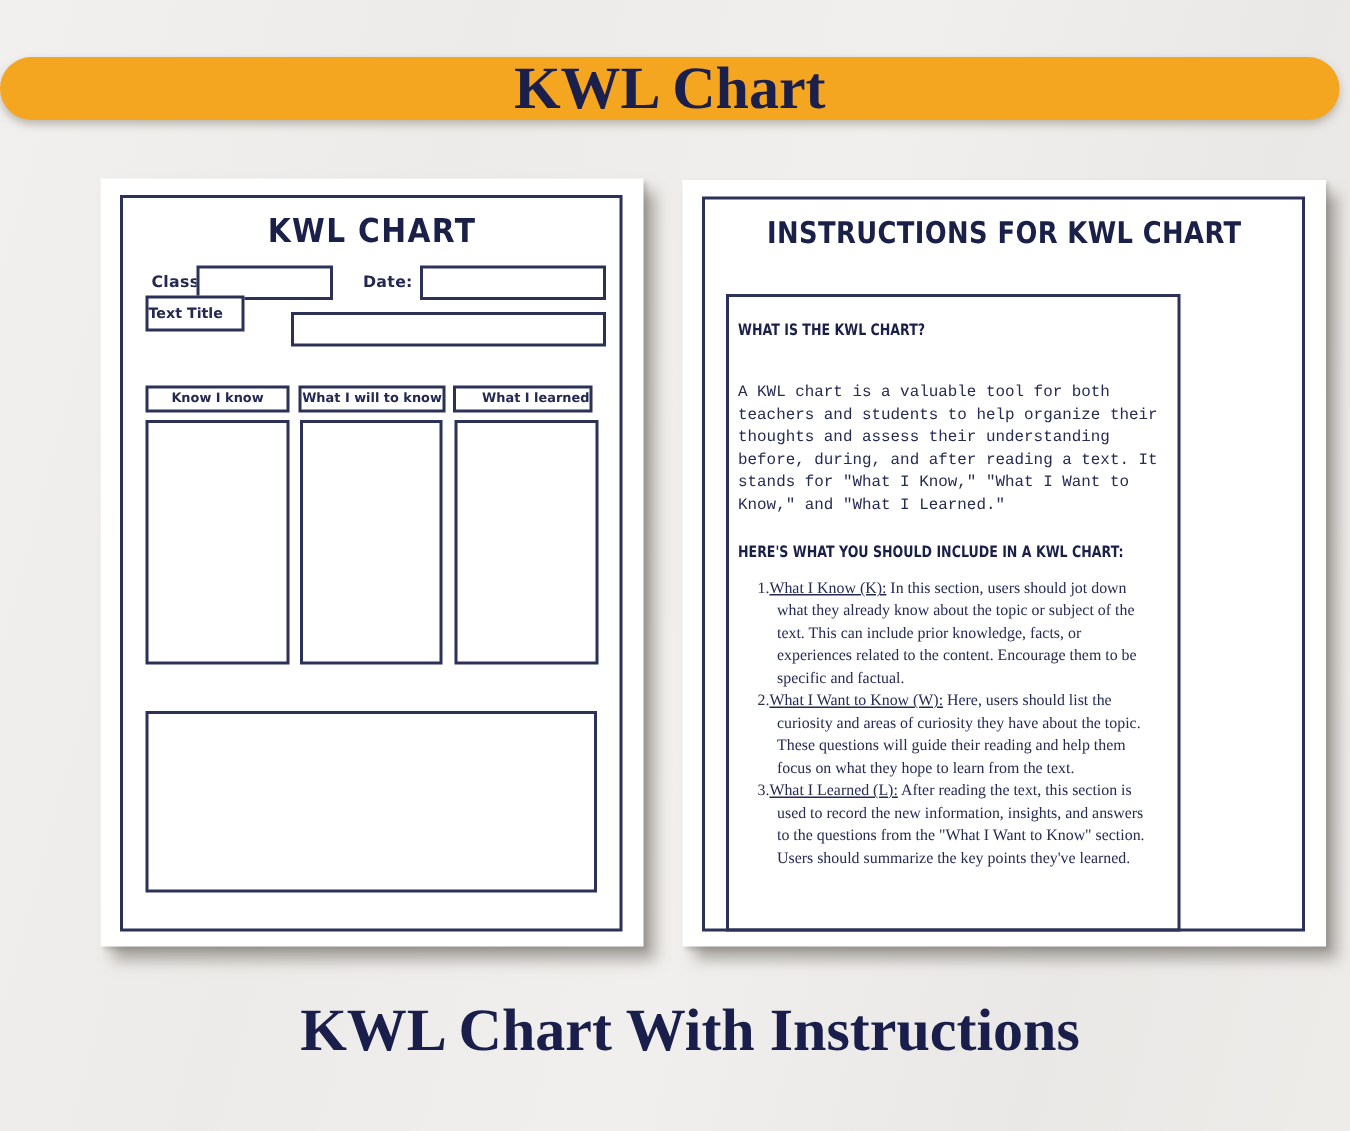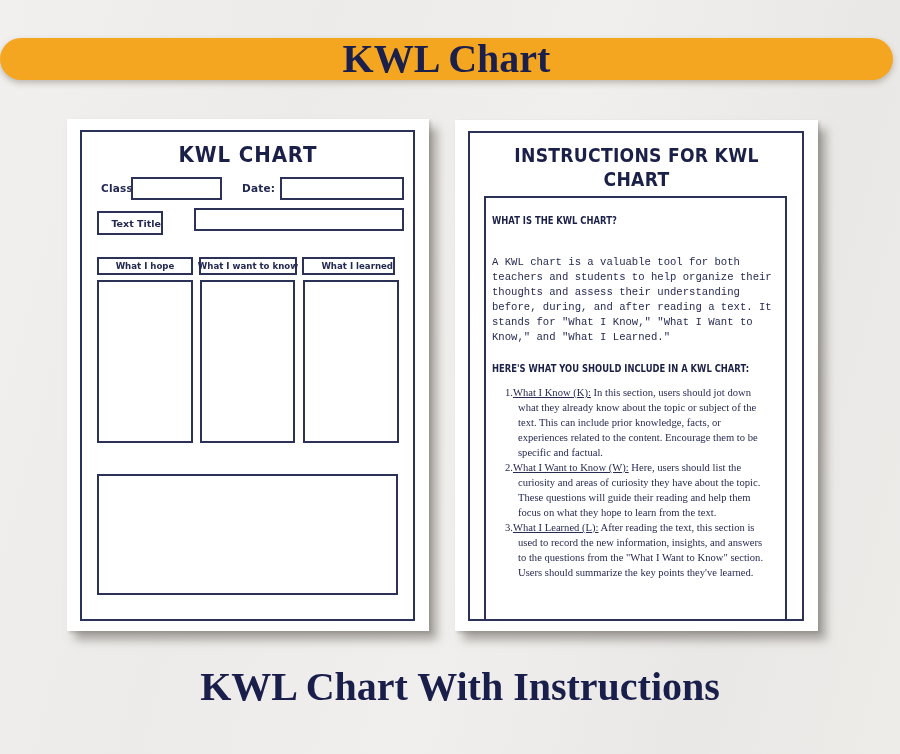--- a/index.html
+++ b/index.html
@@ -27,21 +27,21 @@
     font-weight: bold; font-size: 40px; line-height: 42px;
     color: #1a1f4b;
   }
 
   
   .page {
     position: absolute; background: #ffffff;
     box-shadow: 8px 9px 9px rgba(110,106,100,0.55), 2px 2px 3px rgba(110,106,100,0.3);
   }
   .left-page  { left: 67px;  top: 119px; width: 362px; height: 512px; }
-  .right-page { left: 455px; top: 120px; width: 363px; height: 511px; padding-left: 46px; }
+  .right-page { left: 455px; top: 120px; width: 429px; height: 511px; padding-left: 46px; }
   .inner-border {
     position: absolute; left: 13px; top: 11px; right: 14px; bottom: 10px;
     border: 2px solid #2c3158;
   }
 
   
   .ws-title {
     position: absolute; top: 23px; left: 0; right: 0;
     text-align: center;
     font-weight: bold; font-size: 22px; letter-spacing: 1px;
@@ -54,22 +54,22 @@
   }
   .ws-label {
     position: absolute;
     font-size: 10.5px; font-weight: bold; letter-spacing: 0.2px;
     color: #232951;
   }
   .class-label { left: 34px;  top: 63px; }
   .class-box   { left: 64px;  top: 58px; width: 91px;  height: 23px; }
   .date-label  { left: 175px; top: 63px; }
   .date-box    { left: 213px; top: 58px; width: 124px; height: 23px; }
-  .text-title-box   { left: 30px;  top: 92px; width: 66px;  height: 24px;
-                      display: flex; align-items: center; justify-content: flex-end; }
+  .text-title-box   { left: 30px;  top: 78px; width: 66px;  height: 24px;
+                      display: flex; align-items: center; justify-content: flex-start; }
   .text-title-box span { font-size: 9.5px; font-weight: bold; color: #232951; }
   .text-title-input { left: 127px; top: 89px; width: 210px; height: 23px; }
 
   .col-header {
     top: 138px; height: 18px;
     display: flex; align-items: center; justify-content: center;
   }
   .col-header span { font-size: 8.6px; font-weight: bold; color: #232951; white-space: nowrap; }
   .col-h1 { left: 30px;  width: 96px; }
   .col-h2 { left: 132px; width: 98px; }
@@ -146,24 +146,24 @@
 
     <span class="ws-label date-label">Date:</span>
     <div class="wsbox date-box"></div>
 
     <div class="wsbox text-title-box">
       <span>Text Title</span>
     </div>
     <div class="wsbox text-title-input"></div>
 
     <div class="wsbox col-header col-h1">
-      <span>What I hope</span>
+      <span>Know I know</span>
     </div>
     <div class="wsbox col-header col-h2">
-      <span>What I want to know</span>
+      <span>What I will to know</span>
     </div>
     <div class="wsbox col-header col-h3">
       <span>What I learned</span>
     </div>
 
     <div class="wsbox col-box col-b1"></div>
     <div class="wsbox col-box col-b2"></div>
     <div class="wsbox col-box col-b3"></div>
 
     <span class="ws-label notes-label">Notes or Reflection:</span>

